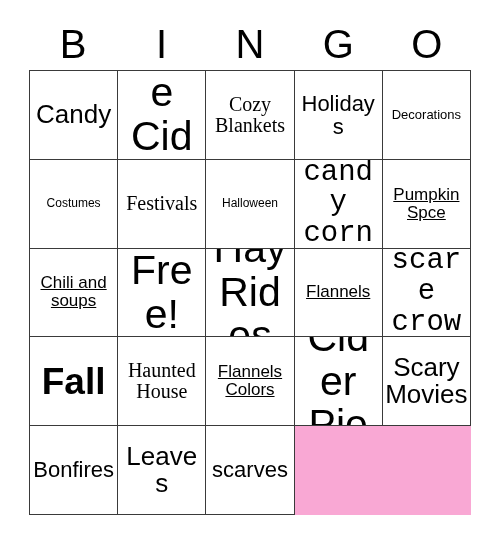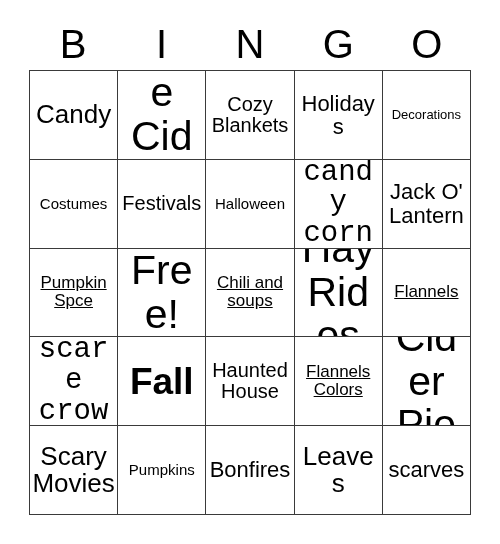--- a/index.html
+++ b/index.html
@@ -70,23 +70,23 @@
   }
   .cell-text {
     display: block;
     width: 100%;
     line-height: 1.06;
     word-wrap: break-word;
     color: #000000;
   }
   
   .fs-xs  { font-size: 13px; }
-  .fs-sm  { font-size: 15px; }
+  .fs-sm  { font-size: 12px; }
   .fs-md  { font-size: 17px; text-decoration: underline; }
-  .fs-lg  { font-size: 20px; }
+  .fs-lg  { font-size: 20px; font-family: Liberation Serif, serif; }
   .fs-xl  { font-size: 22px; }
   .fs-2xl { font-size: 26px; }
   .fs-3xl { font-size: 29px; font-family: Liberation Mono, monospace; }
   .fs-4xl { font-size: 41px; }
   .fs-5xl { font-size: 37px; font-weight: bold; }
 </style>
 </head>
 <body>
 
 <div id="bingo-card">
@@ -122,32 +122,29 @@
       </div>
     <div class="cell">
         <span class="cell-text fs-lg">Festivals</span>
       </div>
     <div class="cell">
         <span class="cell-text fs-sm">Halloween</span>
       </div>
     <div class="cell">
         <span class="cell-text fs-3xl">candy corn</span>
       </div>
-    <div class="cell">
-        <span class="cell-text fs-xl">Jack O' Lantern</span>
-      </div>
 
     <div class="cell">
         <span class="cell-text fs-md">Pumpkin Spce</span>
       </div>
     <div class="cell">
-        <span class="cell-text fs-4xl">Free!</span>
+        <span class="cell-text fs-md">Chili and soups</span>
       </div>
     <div class="cell">
-        <span class="cell-text fs-md">Chili and soups</span>
+        <span class="cell-text fs-4xl">Free!</span>
       </div>
     <div class="cell">
         <span class="cell-text fs-4xl">Hay Rides</span>
       </div>
     <div class="cell">
         <span class="cell-text fs-md">Flannels</span>
       </div>
 
     <div class="cell">
         <span class="cell-text fs-3xl">scare crow</span>
@@ -162,23 +159,20 @@
         <span class="cell-text fs-md">Flannels Colors</span>
       </div>
     <div class="cell">
         <span class="cell-text fs-4xl">Cider Pie</span>
       </div>
 
     <div class="cell">
         <span class="cell-text fs-2xl">Scary Movies</span>
       </div>
     <div class="cell">
-        <span class="cell-text fs-sm">Pumpkins</span>
-      </div>
-    <div class="cell">
         <span class="cell-text fs-xl">Bonfires</span>
       </div>
     <div class="cell">
         <span class="cell-text fs-2xl">Leaves</span>
       </div>
     <div class="cell">
         <span class="cell-text fs-xl">scarves</span>
       </div>
 
   </div>

